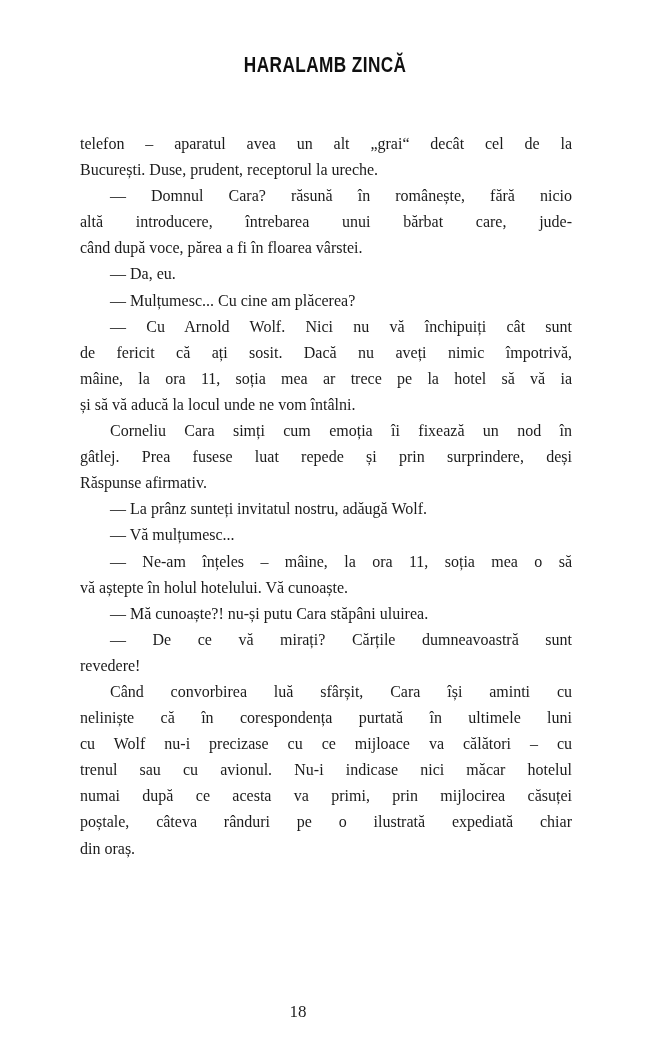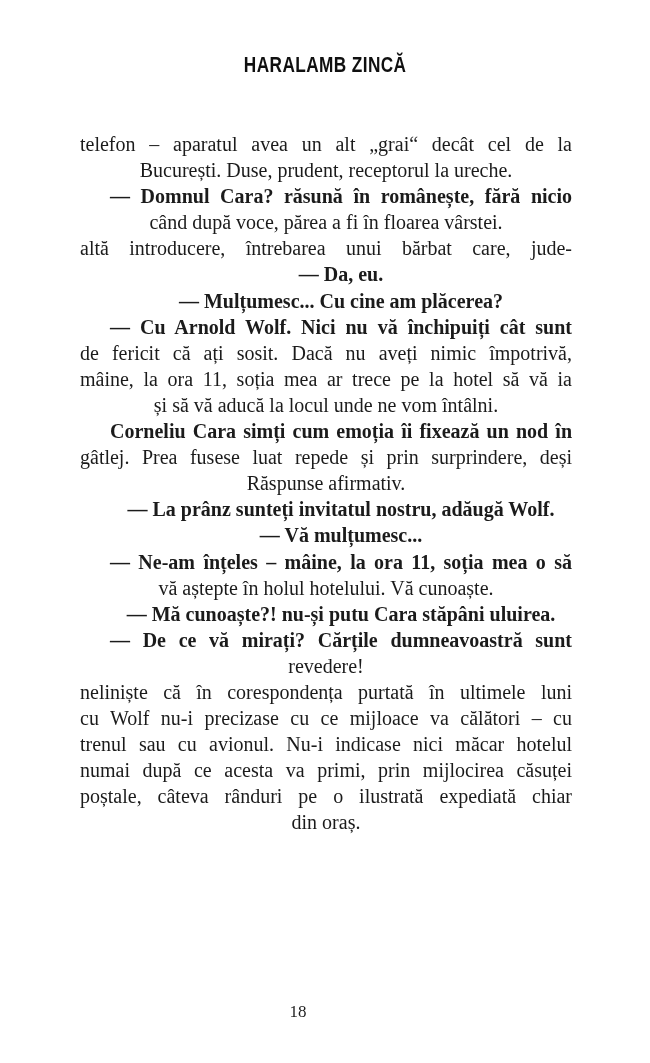--- a/index.html
+++ b/index.html
@@ -32,36 +32,35 @@
     color: #101010;
     transform: scale(0.82, 1.08);
     transform-origin: center;
     white-space: nowrap;
   }
   .text-block {
     position: absolute;
     left: 80px;
     top: 131px;
     width: 492px;
-    font-size: 20px;
+    font-size: 16px;
     line-height: 26.1px;
     color: #1b1b1b;
   }
   .line {
     height: 26.1px;
     overflow: hidden;
-    text-align: center;
+    text-align: left;
   }
   .line.just {
     text-align: justify;
     text-align-last: justify;
   }
   .line.indent {
     text-indent: 30px;
-    font-weight: bold;
   }
   .folio {
     position: absolute;
     top: 1002px;
     left: 0;
     width: 596px;
     text-align: center;
     font-size: 17px;
     color: #1f1f1f;
   }
@@ -72,38 +71,39 @@
 <div class="page">
 
   <div class="running-head">
     <span class="title">HARALAMB ZINCĂ</span>
   </div>
 
   <div class="text-block">
       <div class="line just">telefon – aparatul avea un alt „grai“ decât cel de la</div>
       <div class="line">București. Duse, prudent, receptorul la ureche.</div>
       <div class="line just indent">— Domnul Cara? răsună în românește, fără nicio</div>
+      <div class="line just">altă introducere, întrebarea unui bărbat care, jude-</div>
       <div class="line">când după voce, părea a fi în floarea vârstei.</div>
-      <div class="line just">altă introducere, întrebarea unui bărbat care, jude-</div>
       <div class="line indent">— Da, eu.</div>
       <div class="line indent">— Mulțumesc... Cu cine am plăcerea?</div>
       <div class="line just indent">— Cu Arnold Wolf. Nici nu vă închipuiți cât sunt</div>
       <div class="line just">de fericit că ați sosit. Dacă nu aveți nimic împotrivă,</div>
       <div class="line just">mâine, la ora 11, soția mea ar trece pe la hotel să vă ia</div>
       <div class="line">și să vă aducă la locul unde ne vom întâlni.</div>
       <div class="line just indent">Corneliu Cara simți cum emoția îi fixează un nod în</div>
       <div class="line just">gâtlej. Prea fusese luat repede și prin surprindere, deși</div>
       <div class="line">Răspunse afirmativ.</div>
       <div class="line indent">— La prânz sunteți invitatul nostru, adăugă Wolf.</div>
       <div class="line indent">— Vă mulțumesc...</div>
       <div class="line just indent">— Ne-am înțeles – mâine, la ora 11, soția mea o să</div>
       <div class="line">vă aștepte în holul hotelului. Vă cunoaște.</div>
       <div class="line indent">— Mă cunoaște?! nu-și putu Cara stăpâni uluirea.</div>
       <div class="line just indent">— De ce vă mirați? Cărțile dumneavoastră sunt</div>
       <div class="line">revedere!</div>
+      <div class="line just indent">Când convorbirea luă sfârșit, Cara își aminti cu</div>
       <div class="line just">neliniște că în corespondența purtată în ultimele luni</div>
       <div class="line just">cu Wolf nu-i precizase cu ce mijloace va călători – cu</div>
       <div class="line just">trenul sau cu avionul. Nu-i indicase nici măcar hotelul</div>
       <div class="line just">numai după ce acesta va primi, prin mijlocirea căsuței</div>
       <div class="line just">poștale, câteva rânduri pe o ilustrată expediată chiar</div>
       <div class="line">din oraș.</div>
     </div>
 
   <div class="folio">18</div>
 

